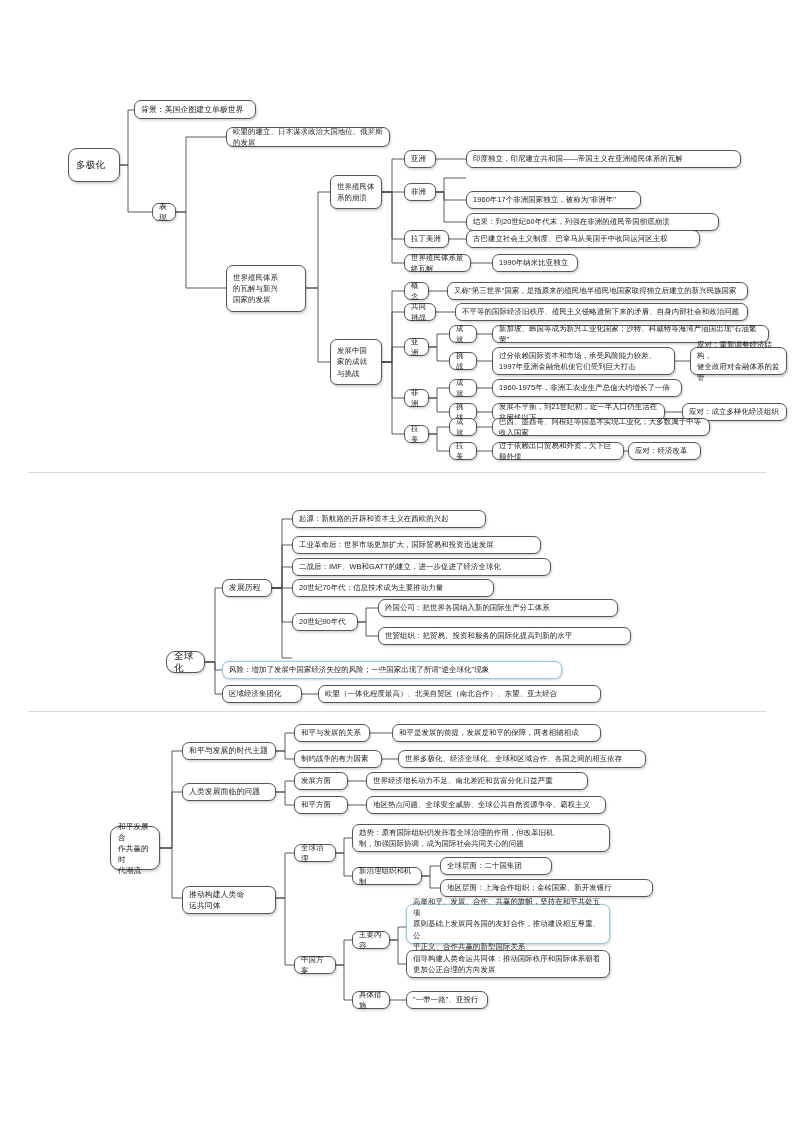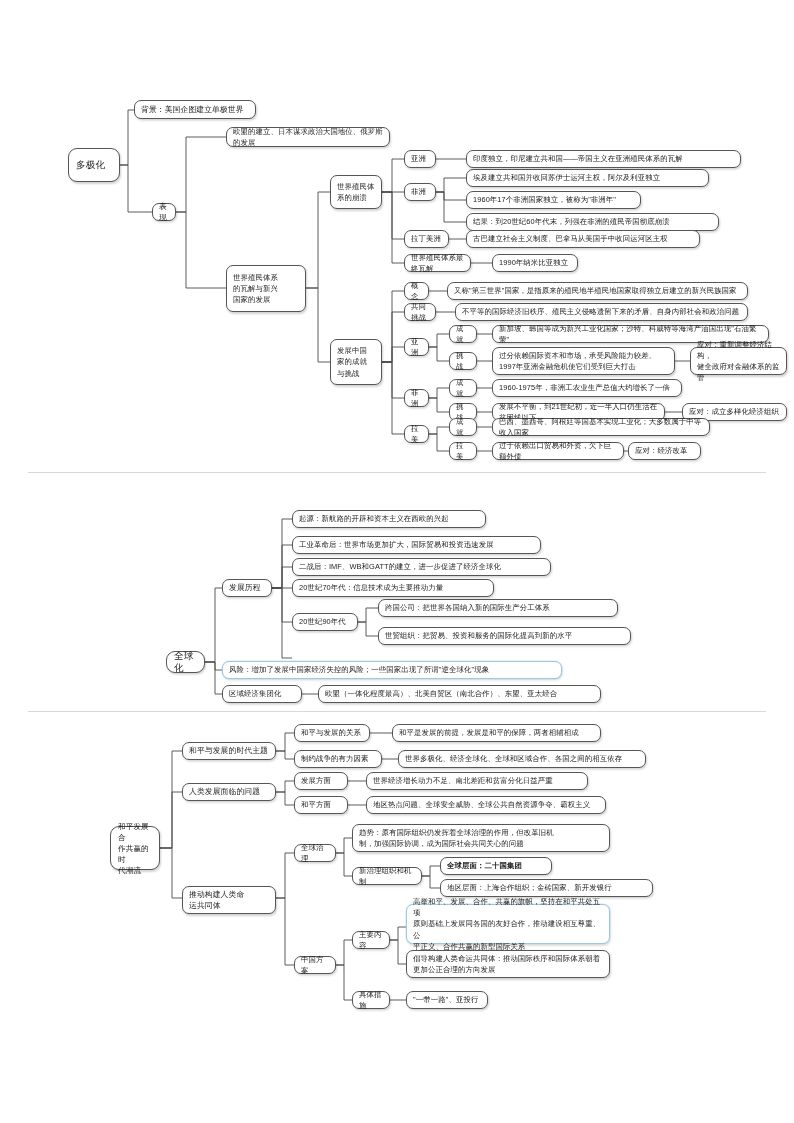--- a/index.html
+++ b/index.html
@@ -194,23 +194,20 @@
   <div class="node center" style="left:404px; top:150px; width:32px; height:18px; justify-content:center;">
     <span>亚洲</span>
   </div>
   <div class="node" style="left:466px; top:150px; width:275px; height:18px;">
     <span>印度独立，印尼建立共和国——帝国主义在亚洲殖民体系的瓦解</span>
   </div>
 
   <div class="node center" style="left:404px; top:183px; width:32px; height:18px; justify-content:center;">
     <span>非洲</span>
   </div>
-  <div class="node" style="left:466px; top:169px; width:243px; height:18px;">
-    <span>埃及建立共和国并收回苏伊士运河主权，阿尔及利亚独立</span>
-  </div>
   <div class="node" style="left:466px; top:191px; width:175px; height:18px;">
     <span>1960年17个非洲国家独立，被称为"非洲年"</span>
   </div>
   <div class="node" style="left:466px; top:213px; width:253px; height:18px;">
     <span>结果：到20世纪60年代末，列强在非洲的殖民帝国彻底崩溃</span>
   </div>
 
   <div class="node center" style="left:404px; top:230px; width:45px; height:18px; justify-content:center;">
     <span>拉丁美洲</span>
   </div>
@@ -395,21 +392,21 @@
   <div class="node center" style="left:294px; top:844px; width:42px; height:18px; justify-content:center;">
     <span>全球治理</span>
   </div>
   <div class="node" style="left:352px; top:824px; width:258px; height:28px;">
     <span>趋势：原有国际组织仍发挥着全球治理的作用，但改革旧机
 制，加强国际协调，成为国际社会共同关心的问题</span>
   </div>
   <div class="node center" style="left:352px; top:867px; width:70px; height:18px; justify-content:center;">
     <span>新治理组织和机制</span>
   </div>
-  <div class="node" style="left:440px; top:857px; width:112px; height:18px;font-weight:bold;">
+  <div class="node" style="left:440px; top:857px; width:112px; height:18px;">
     <span>全球层面：二十国集团</span>
   </div>
   <div class="node" style="left:440px; top:879px; width:213px; height:18px;">
     <span>地区层面：上海合作组织；金砖国家、新开发银行</span>
   </div>
 
   <div class="node center" style="left:294px; top:956px; width:42px; height:18px; justify-content:center;">
     <span>中国方案</span>
   </div>
   <div class="node center" style="left:352px; top:931px; width:38px; height:18px; justify-content:center;">

